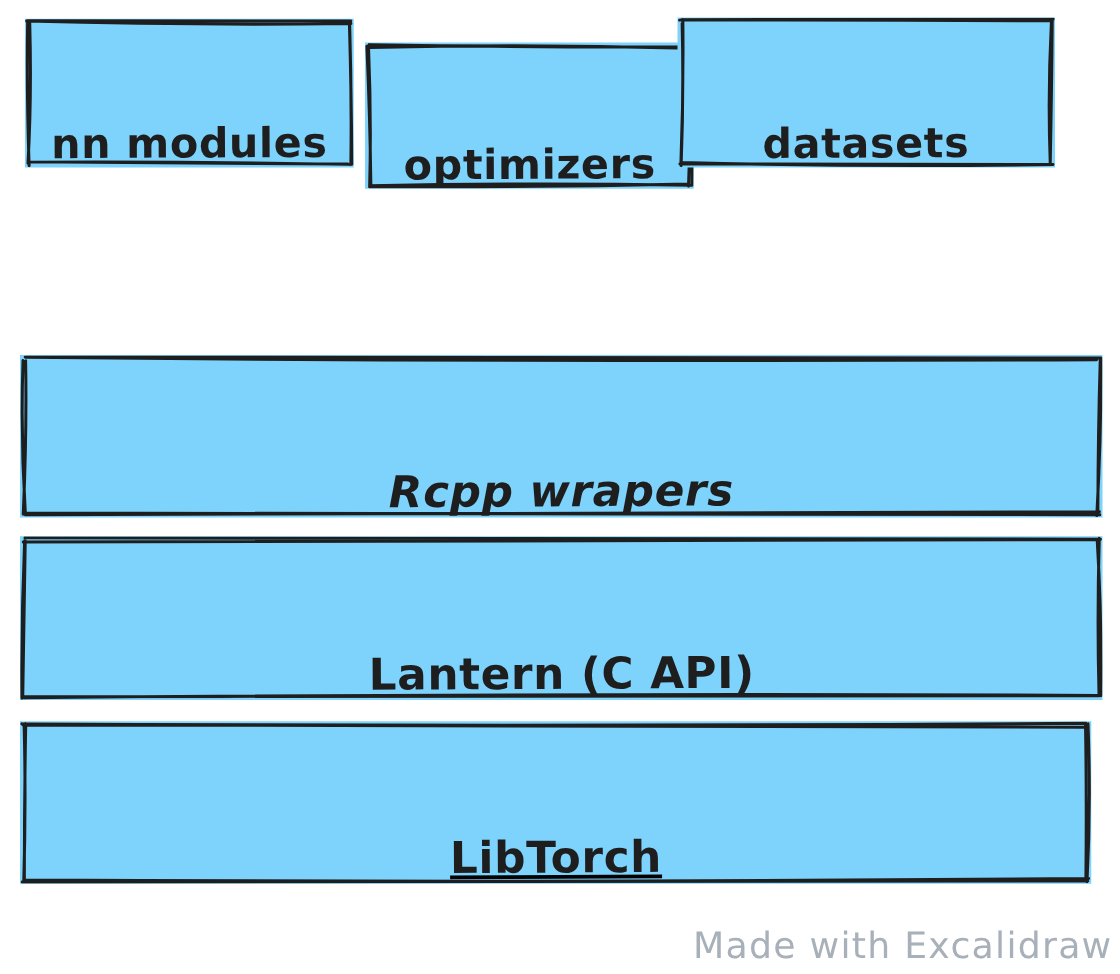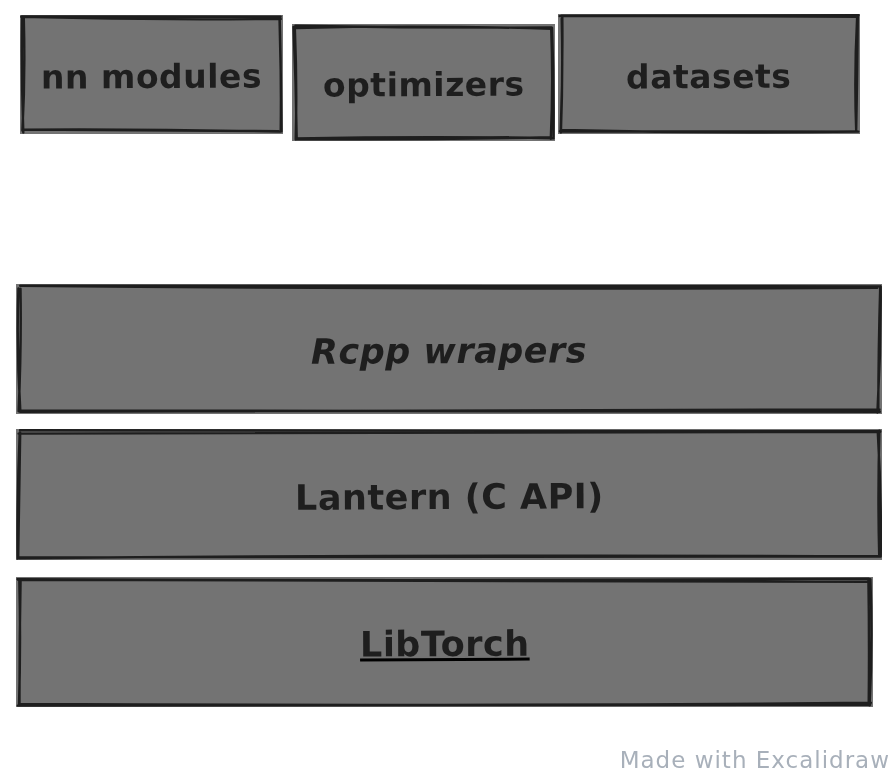--- a/index.html
+++ b/index.html
@@ -11,24 +11,24 @@
   .canvas {
     position: relative;
     width: 896px;
     height: 779px;
     background: #ffffff;
     overflow: hidden;
   }
   .box {
     position: absolute;
     display: flex;
-    align-items: center;
+    align-items: flex-end;
     justify-content: center;
     box-sizing: border-box;
-    background: #737373;
+    background: #7dd3fc;
   }
   .sketch-svg {
     position: absolute;
     inset: 0;
     width: 100%;
     height: 100%;
     pointer-events: none;
   }
   .label {
     position: relative;
@@ -36,31 +36,31 @@
     font-weight: 700;
     letter-spacing: 0.5px;
     white-space: nowrap;
     transform: rotate(-0.3deg);
     padding-top: 4px;
   }
   .label-sm { font-size: 33px; }
   .label-lg { font-size: 35px; }
   
   .box-a1 { left: 20px;  top: 15px;  width: 263px; height: 119px; }
-  .box-a2 { left: 292px; top: 24px;  width: 263px; height: 117px; }
-  .box-a3 { left: 558px; top: 14px;  width: 302px; height: 120px; }
+  .box-a2 { left: 292px; top: 34px;  width: 263px; height: 117px; }
+  .box-a3 { left: 542px; top: 14px;  width: 302px; height: 120px; }
   .box-b  { left: 14px;  top: 142px; width: 868px; height: 130px; }
   .box-c  { left: 16px;  top: 284px; width: 866px; height: 130px; font-style: italic; }
   .box-d  { left: 16px;  top: 429px; width: 866px; height: 131px; }
   .box-e  { left: 16px;  top: 577px; width: 857px; height: 130px; text-decoration: underline; }
   .watermark {
     position: absolute;
     right: 6px;
     bottom: 6px;
-    font-size: 23px;
+    font-size: 29px;
     font-weight: 400;
     letter-spacing: 1px;
     color: #a8b0ba;
     white-space: nowrap;
   }
 </style>
 </head>
 <body>
 
 <div class="canvas">

